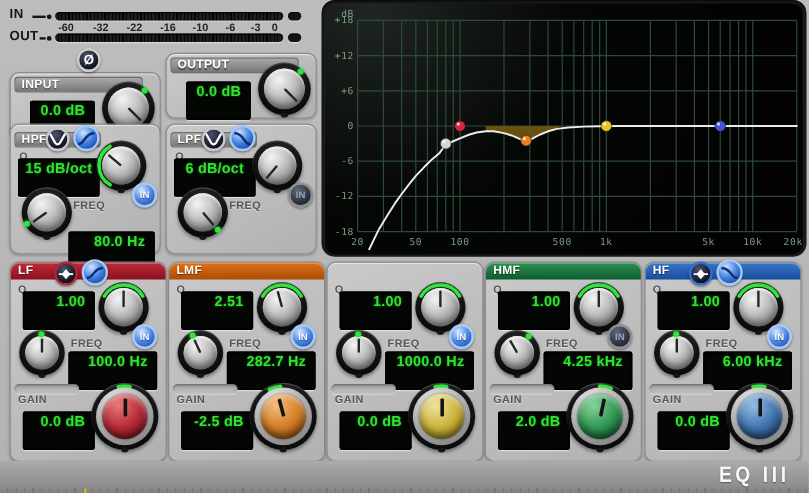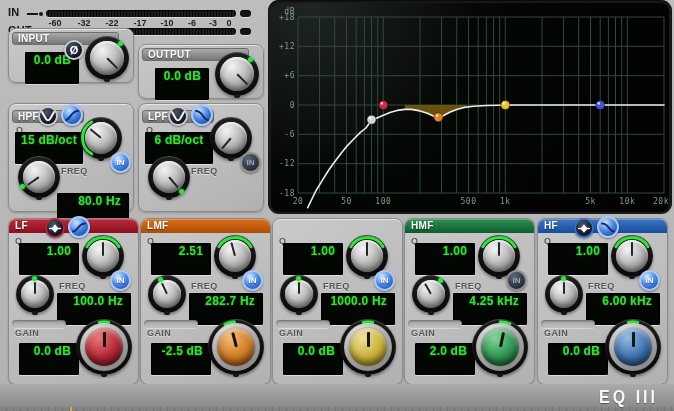--- a/index.html
+++ b/index.html
@@ -72,34 +72,34 @@
   <div class="mlabel" style="left:8px;top:6px">IN</div>
   <div class="mline" style="left:27px;top:13px;width:11px"></div>
   <div class="mdot" style="left:39px;top:12px"></div>
   <div class="mbar" style="left:46px;top:10px;width:190px"></div>
   <div class="mclip" style="left:240px;top:10px"></div>
 
   <div class="mscale">
     <span style="left:55px;top:18px">-60</span>
     <span style="left:84px;top:18px">-32</span>
     <span style="left:112px;top:18px">-22</span>
-    <span style="left:140px;top:18px">-17</span>
+    <span style="left:140px;top:18px">-16</span>
     <span style="left:167px;top:18px">-10</span>
     <span style="left:192px;top:18px">-6</span>
     <span style="left:213px;top:18px">-3</span>
     <span style="left:229px;top:18px">0</span>
   </div>
 
   <div class="mlabel" style="left:8px;top:24px">OUT</div>
   <div class="mline" style="left:33px;top:31px;width:5px"></div>
   <div class="mdot" style="left:39px;top:30px"></div>
   <div class="mbar" style="left:46px;top:28px;width:190px"></div>
   <div class="mclip" style="left:240px;top:28px"></div>
 
-  <div class="panel" style="left:8px;top:28px;width:124px;height:53px">
+  <div class="panel" style="left:8px;top:60px;width:124px;height:53px">
     <div class="shdr" style="left:3px;top:3px;width:107px">INPUT</div>
     <div class="disp" style="left:16px;top:23px;width:54px">0.0 dB</div>
     <div class="knob" style="left:76px;top:7px;width:44px;height:44px">
       <div class="kring"></div>
         <div class="kface"></div>
       <div class="ptr" style="transform:rotate(135deg)"></div>
       <div class="gdot" style="left:33px;top:5px"></div>
       <div class="knotch"></div>
     </div>
   </div>

